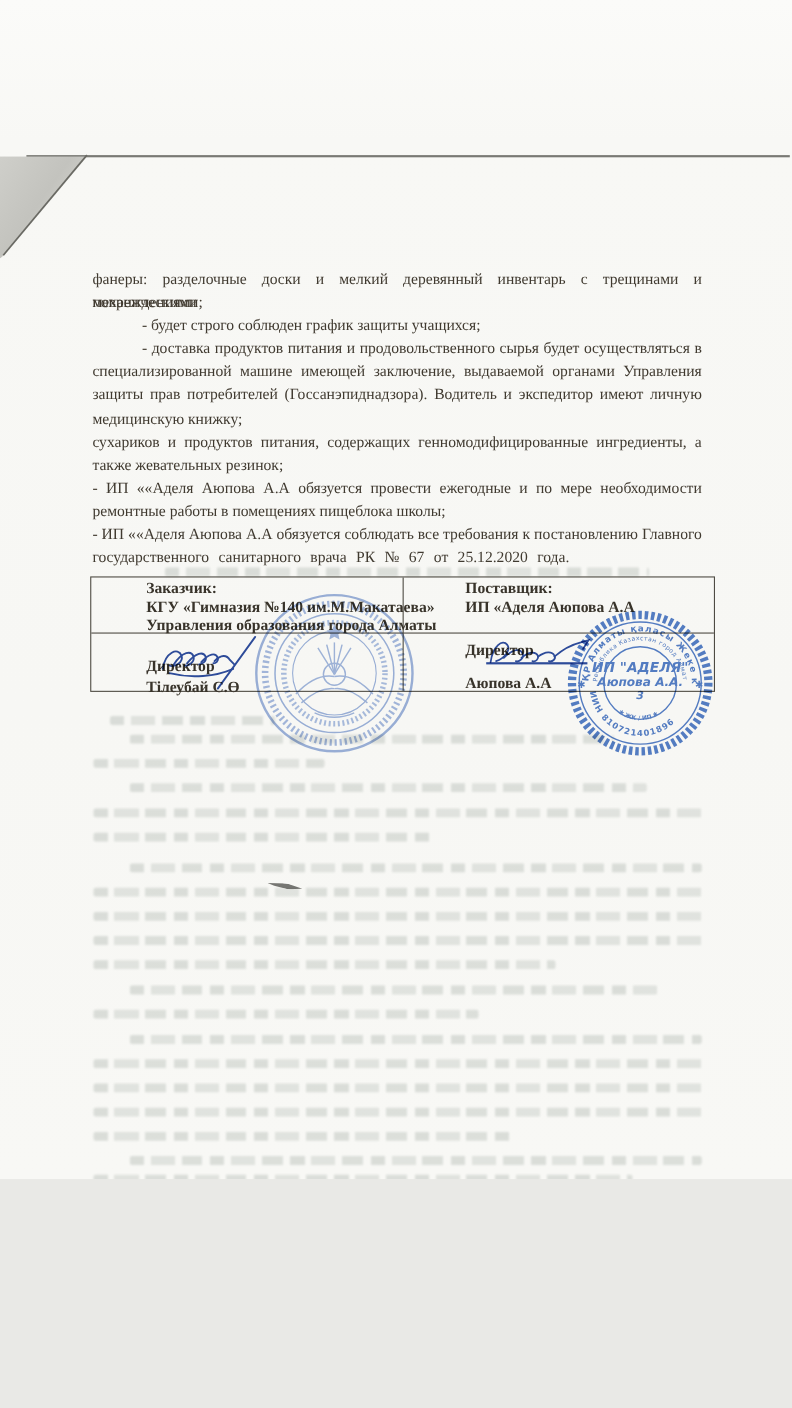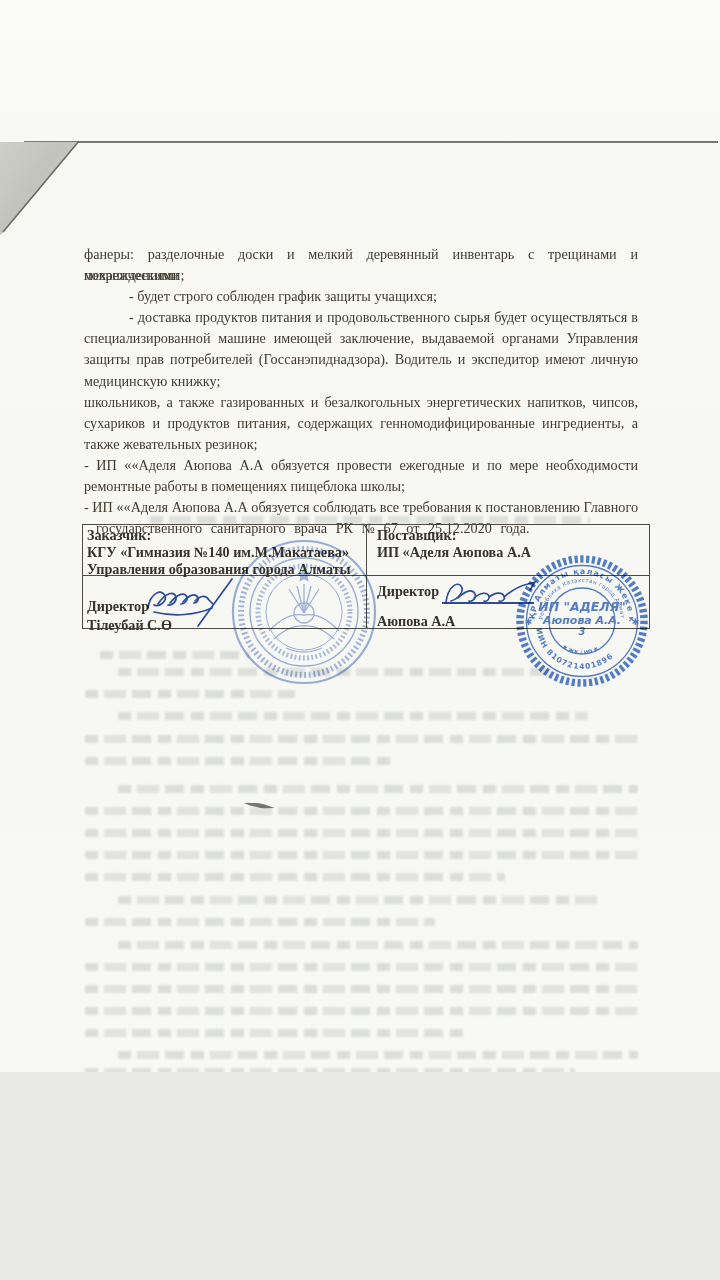--- a/index.html
+++ b/index.html
@@ -15,27 +15,27 @@
     background:linear-gradient(125deg,#cfcfca 0%,#c3c3be 45%,#e2e2dd 100%);
     clip-path:polygon(30% 0,98% 0,4% 97%,0 100%,0 0);
   }
   .fold-edge{position:absolute;left:0;top:140px;width:82px;height:96px;pointer-events:none;}
   
   .doc-text{position:absolute;left:84px;top:244px;width:554px;color:#403a30;
     font-size:14.2px;line-height:21.1px;}
   .line{height:21.1px;white-space:normal;}
   .l-ind{padding-left:45px;}
   .l-just{text-align:justify;text-align-last:justify;}
-  .ws-wide{word-spacing:5px;margin-left:12px;}
+  .ws-wide{word-spacing:5px;}
   
   .sig-table{position:absolute;left:82px;top:524px;width:566px;height:103px;
     border:1.6px solid #4e4b43;color:#38332a;font-weight:bold;font-size:14.2px;}
   .col-divider{position:absolute;left:283px;top:0;bottom:0;width:1.4px;background:#4e4b43;}
   .row-divider{position:absolute;left:0;top:50px;width:100%;height:1.4px;background:#4e4b43;}
-  .cell-text{position:absolute;line-height:17px;white-space:nowrap;}
+  .cell-text{position:absolute;line-height:17px;white-space:nowrap;margin-left:46px;}
   
   .stamp{position:absolute;mix-blend-mode:multiply;}
   .seal-blur{filter:blur(.5px);}
   .stamp-blur{filter:blur(.25px);}
   .sig-underline{position:absolute;background:#2e4da0;height:1.6px;mix-blend-mode:multiply;}
   
   .bt-row{position:absolute;height:8px;filter:blur(1.1px);opacity:.32;border-radius:2px;
     background:repeating-linear-gradient(90deg,
       rgba(125,138,128,.75) 0 13px, transparent 13px 19px,
       rgba(125,138,128,.6) 19px 41px, transparent 41px 47px,
@@ -81,21 +81,20 @@
   </svg>
 
   <div class="doc-text">
     <div class="line l-just">фанеры: разделочные доски и мелкий деревянный инвентарь с трещинами и механическими</div>
     <div class="line">повреждениями;</div>
     <div class="line l-ind">- будет строго соблюден график защиты учащихся;</div>
     <div class="line l-ind l-just">- доставка продуктов питания и продовольственного сырья будет осуществляться в</div>
     <div class="line l-just">специализированной машине имеющей заключение, выдаваемой органами Управления</div>
     <div class="line l-just">защиты прав потребителей (Госсанэпиднадзора). Водитель и экспедитор имеют личную</div>
     <div class="line">медицинскую книжку;</div>
-    <div class="line l-just">школьников, а также газированных и безалкогольных энергетических напитков, чипсов,</div>
     <div class="line l-just">сухариков и продуктов питания, содержащих генномодифицированные ингредиенты, а</div>
     <div class="line">также жевательных резинок;</div>
     <div class="line l-just">- ИП ««Аделя Аюпова А.А обязуется провести ежегодные и по мере необходимости</div>
     <div class="line">ремонтные работы в помещениях пищеблока школы;</div>
     <div class="line l-just">- ИП ««Аделя Аюпова А.А обязуется соблюдать все требования к постановлению Главного</div>
     <div class="line ws-wide">государственного санитарного врача РК № 67 от 25.12.2020 года.</div>
   </div>
 
   <div class="sig-table">
     <div class="col-divider"></div>

